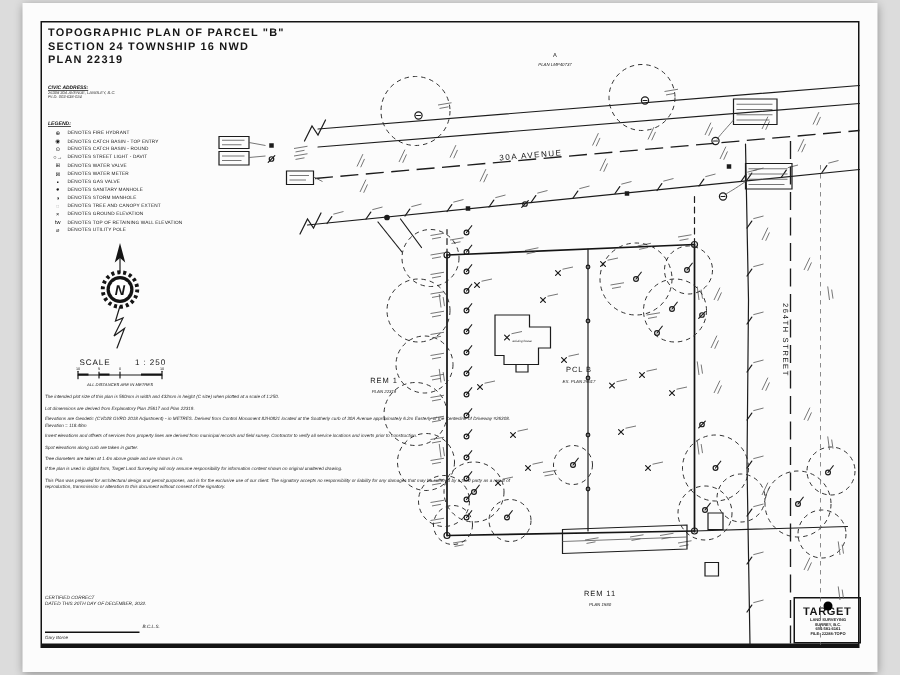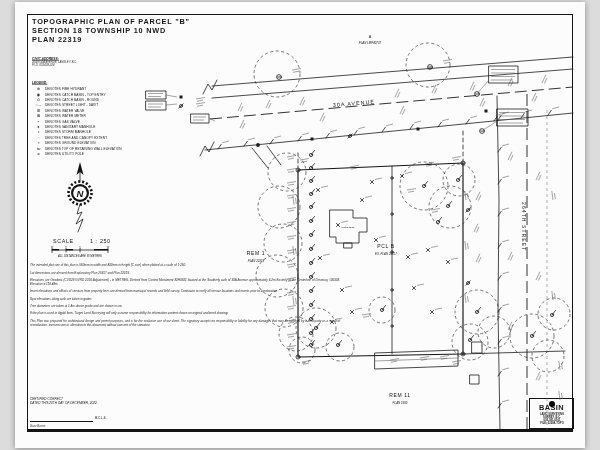--- a/index.html
+++ b/index.html
@@ -46,21 +46,21 @@
   .it{font-style:italic}
 </style>
 </head>
 <body>
 
 <div class="sheet">
   <div class="frame"></div>
 
   <div class="abs titleblock">
     <div>TOPOGRAPHIC PLAN OF PARCEL "B"</div>
-    <div>SECTION 18 TOWNSHIP 10 NWD</div>
+    <div>SECTION 24 TOWNSHIP 16 NWD</div>
     <div>PLAN 22319</div>
   </div>
 
   <div class="abs civic">
     <div class="half" style="width:200%">
       <div class="h">CIVIC ADDRESS:</div>
       <div class="l">26308 30A AVENUE, LANGLEY, B.C.</div>
       <div class="l">P.I.D. 003-638-024</div>
     </div>
   </div>
@@ -142,21 +142,21 @@
       <div>DATED THIS 20TH DAY OF DECEMBER, 2022.</div>
     </div>
   </div>
 
   <div class="abs sigline"></div>
   <div class="abs bcls"><span class="half" style="display:inline-block">B.C.L.S.</span></div>
   <div class="abs signame"><span class="half" style="display:inline-block">Gary Borne</span></div>
 
   <div class="abs logo">
     <div class="dot"></div>
-    <div class="name">BASIN</div>
+    <div class="name">TARGET</div>
     <div class="subs">
       <div>LAND SURVEYING</div>
       <div>SURREY, B.C.</div>
       <div>604-581-6161</div>
       <div>FILE: 22288-TOPO</div>
     </div>
   </div>
 </div>
 
 <svg class="draw" width="600" height="450" viewBox="0 0 600 450">

